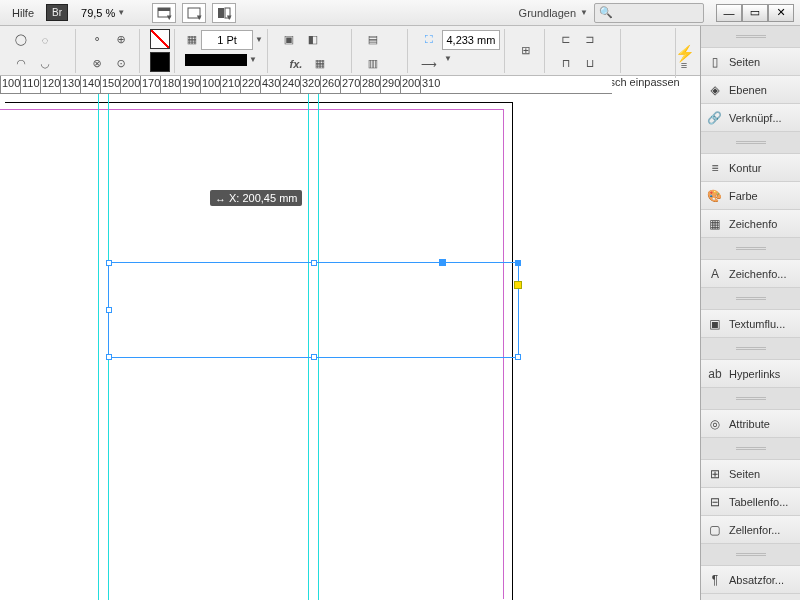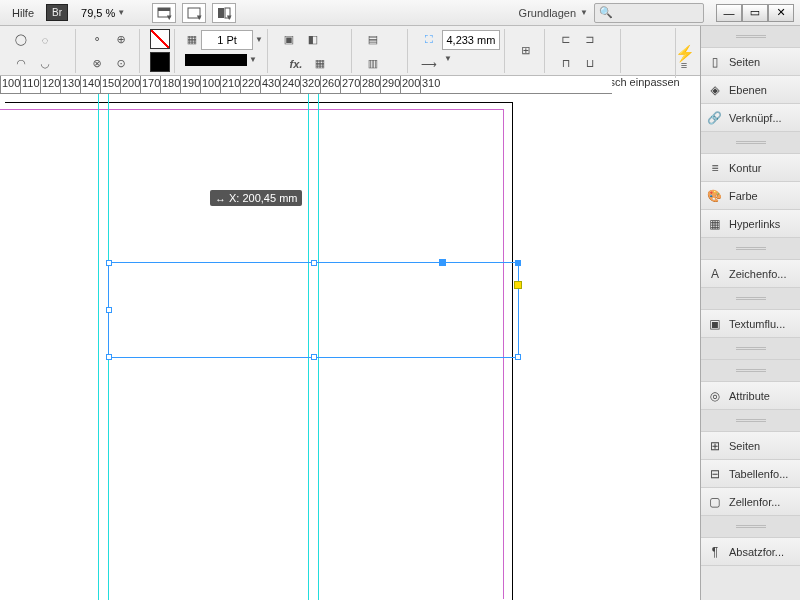--- a/index.html
+++ b/index.html
@@ -289,39 +289,43 @@
   <div class="panel-item">
       <span class="picon">≡</span>
       <span>Kontur</span>
     </div>
   <div class="panel-item">
       <span class="picon">🎨</span>
       <span>Farbe</span>
     </div>
   <div class="panel-item">
       <span class="picon">▦</span>
-      <span>Hyperlinks</span>
+      <span>Zeichenfo</span>
     </div>
   <div class="panel-item sep">
       <div class="grip"></div>
     </div>
   <div class="panel-item">
       <span class="picon">A</span>
       <span>Zeichenfo...</span>
     </div>
   <div class="panel-item sep">
       <div class="grip"></div>
     </div>
   <div class="panel-item">
       <span class="picon">▣</span>
       <span>Textumflu...</span>
     </div>
   <div class="panel-item sep">
       <div class="grip"></div>
     </div>
+  <div class="panel-item">
+      <span class="picon">ab</span>
+      <span>Hyperlinks</span>
+    </div>
   <div class="panel-item sep">
       <div class="grip"></div>
     </div>
   <div class="panel-item">
       <span class="picon">◎</span>
       <span>Attribute</span>
     </div>
   <div class="panel-item sep">
       <div class="grip"></div>
     </div>

